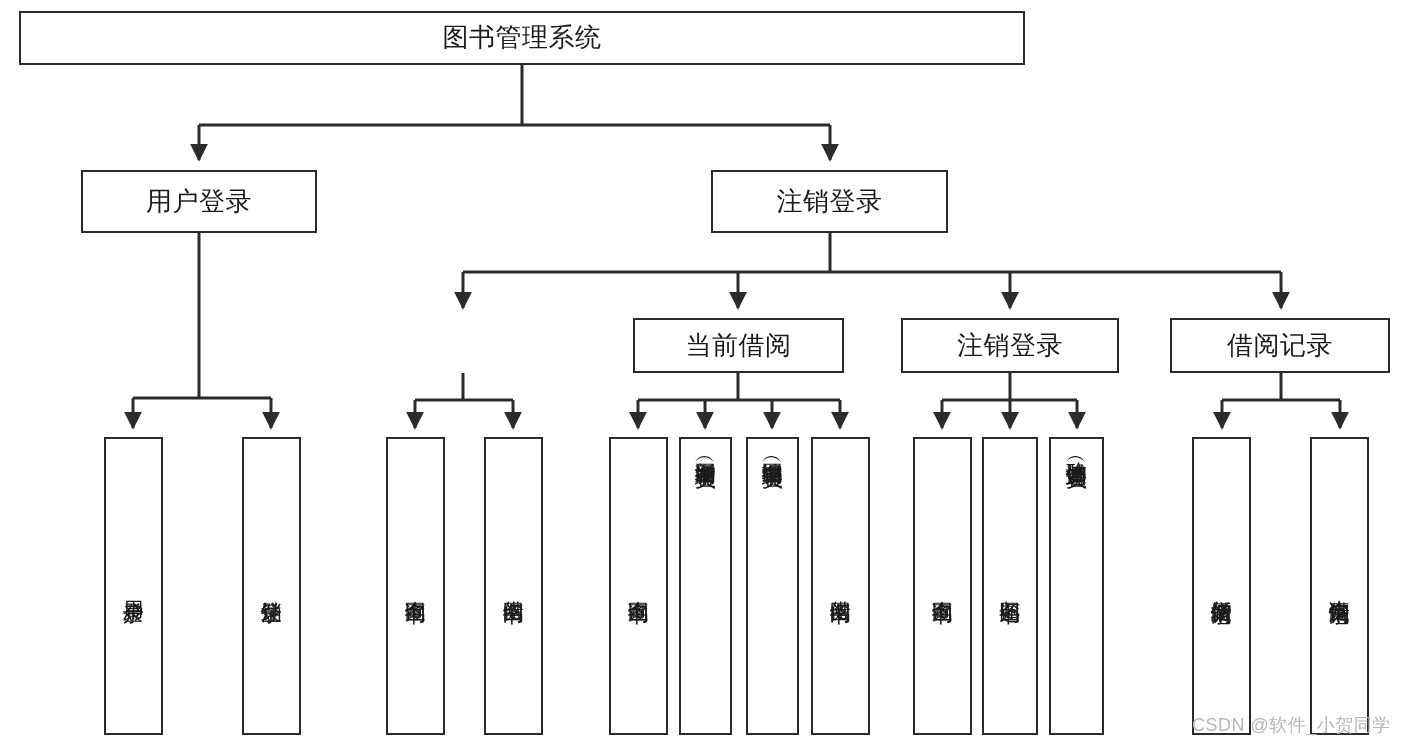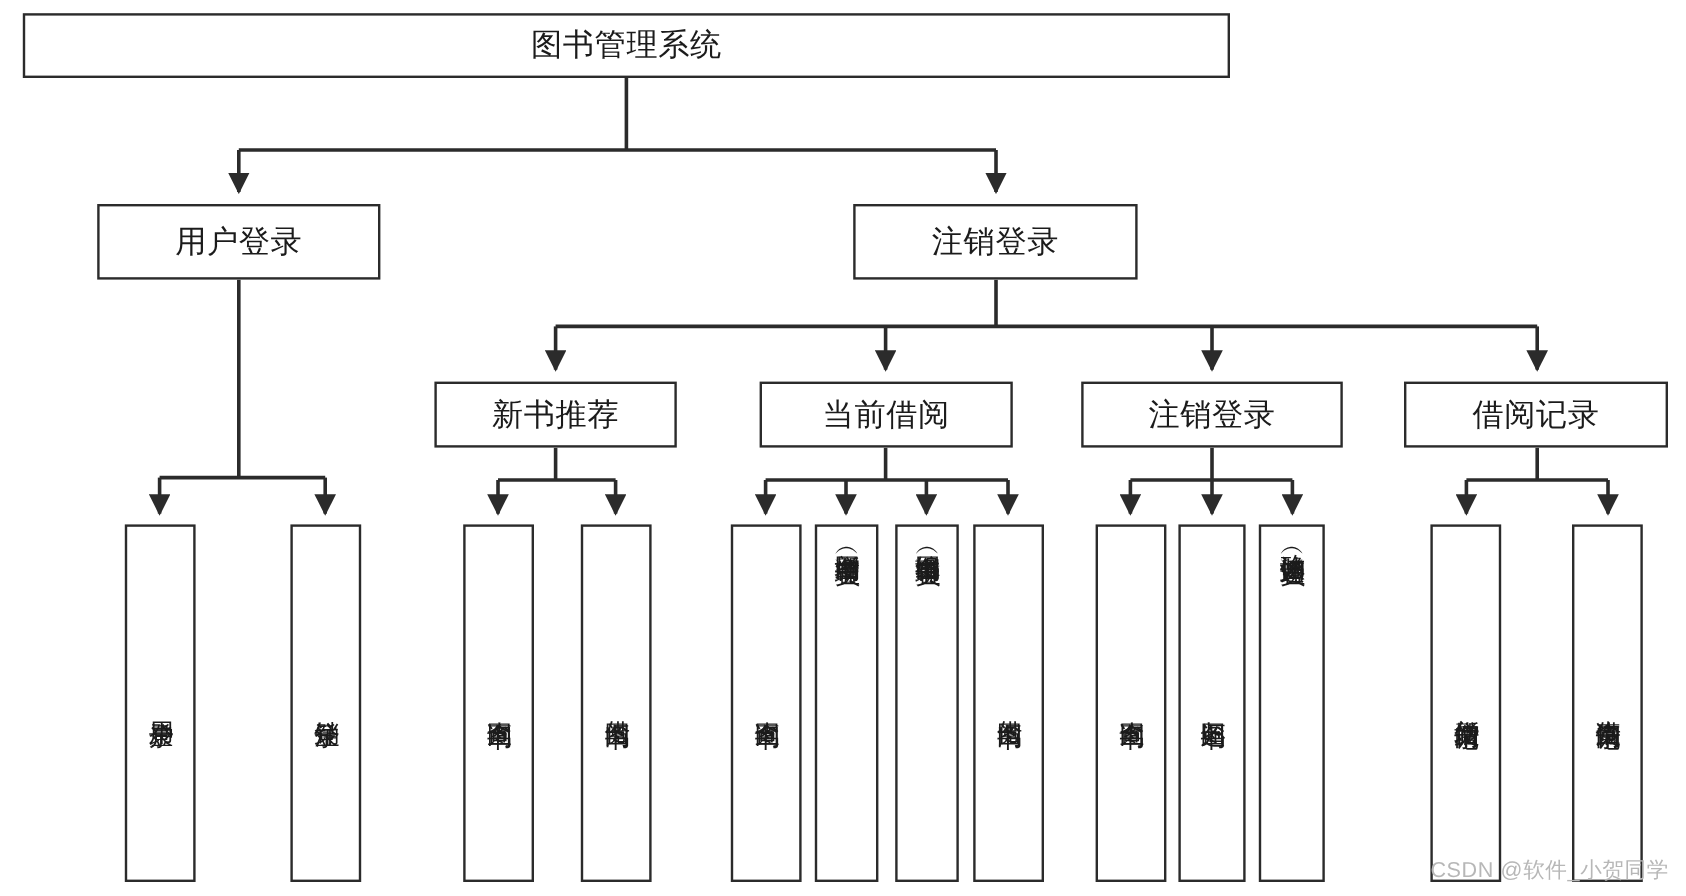--- a/index.html
+++ b/index.html
@@ -134,23 +134,20 @@
   </div>
 
   <div class="node horiz" style="left:81px; top:170px; width:236px; height:63px;">
     <span class="node-label">用户登录</span>
   </div>
 
   <div class="node horiz" style="left:711px; top:170px; width:237px; height:63px;">
     <span class="node-label">注销登录</span>
   </div>
 
-  <div class="node horiz" style="left:362px; top:318px; width:202px; height:55px;">
-    <span class="node-label">新书推荐</span>
-  </div>
 
   <div class="node horiz" style="left:633px; top:318px; width:211px; height:55px;">
     <span class="node-label">当前借阅</span>
   </div>
 
   <div class="node horiz" style="left:901px; top:318px; width:218px; height:55px;">
     <span class="node-label">注销登录</span>
   </div>
 
   <div class="node horiz" style="left:1170px; top:318px; width:220px; height:55px;">

